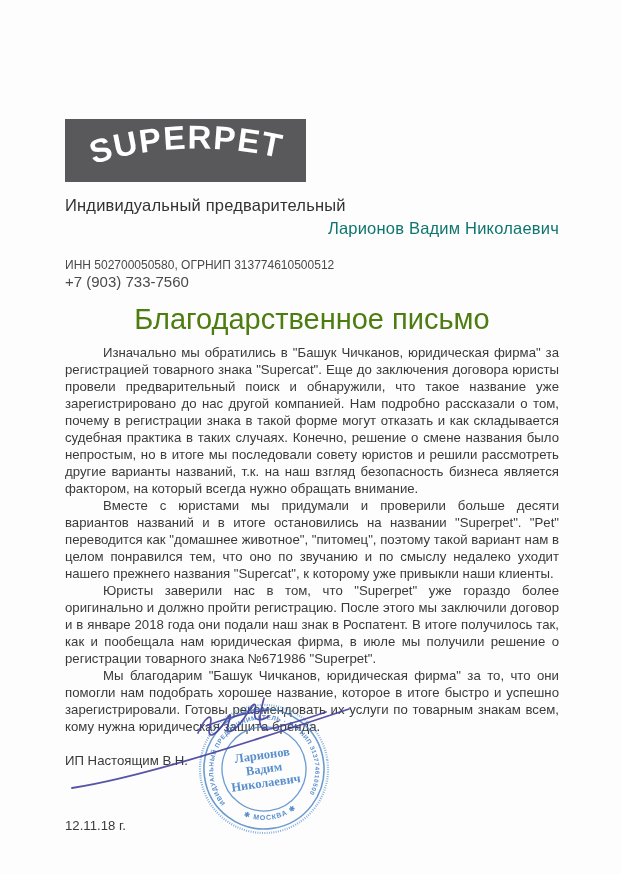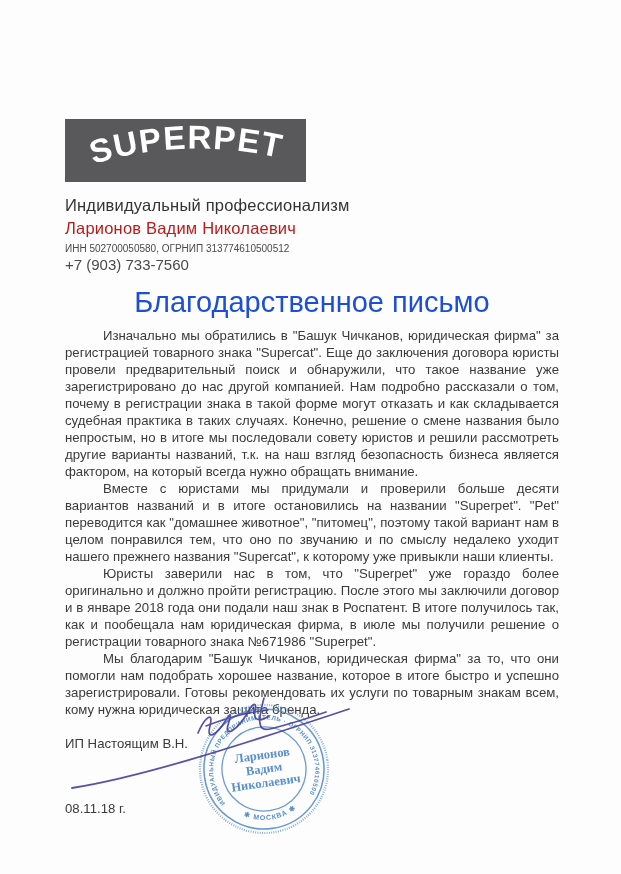--- a/index.html
+++ b/index.html
@@ -10,24 +10,24 @@
     height: 874px;
     margin: 0 auto;
     background: #fdfdfd;
     overflow: hidden;
     font-family: "Liberation Sans", sans-serif;
     color: #3a3a3a;
   }
   .content { margin: 0 62px 0 65px; }
   .logo-svg { display: block; margin-top: 119px; }
   .hdr-line1 { margin-top: 13px; font-size: 16.5px; line-height: 21px; color: #333; letter-spacing: .2px; }
-  .hdr-line2 { margin-top: 2px; font-size: 16.5px; line-height: 21px; color: #b91c1c; letter-spacing: .2px; }
-  .hdr-req   { margin-top: 3px; font-size: 10px; line-height: 13px; color: #4a4a4a; }
+  .hdr-line2 { margin-top: 2px; font-size: 16.5px; line-height: 21px; color: #0f766e; letter-spacing: .2px; text-align: right; }
+  .hdr-req   { margin-top: 20px; font-size: 12px; line-height: 13px; color: #4a4a4a; }
   .hdr-phone { margin-top: 3px; font-size: 15px; line-height: 13px; color: #4a4a4a; }
-  .doc-title { margin-top: 15px; font-size: 29px; line-height: 33px; text-align: center; color: #1d4ed8; }
+  .doc-title { margin-top: 15px; font-size: 29px; line-height: 33px; text-align: center; color: #4d7c0f; }
   .body-text { margin-top: 8px; }
   .body-text p {
     font-size: 13.2px;
     line-height: 17px;
     text-align: justify;
     text-indent: 38px;
     color: #3a3a3a;
   }
   .sig-name { margin-top: 18px; font-size: 13.2px; color: #3a3a3a; }
   .sig-date { margin-top: 50px; font-size: 13.2px; color: #3a3a3a; }
@@ -54,36 +54,36 @@
   <div class="content">
 
     <svg class="logo-svg" width="241" height="63" viewBox="0 0 241 63">
       <rect x="0" y="0" width="241" height="63" fill="#59595b"></rect>
       <path id="logoArc" d="M 16 49 Q 120 14 228 42" fill="none"></path>
       <text font-family="Liberation Sans, sans-serif" font-weight="bold" font-size="33" fill="#ffffff" letter-spacing="1.5" text-anchor="middle">
         <textPath href="#logoArc" startOffset="50%">SUPERPET</textPath>
       </text>
     </svg>
 
-    <div class="hdr-line1">Индивидуальный профессионализм</div>
+    <div class="hdr-line1">Индивидуальный предварительный</div>
     <div class="hdr-line2">Ларионов Вадим Николаевич</div>
     <div class="hdr-req">ИНН 502700050580, ОГРНИП 313774610500512</div>
     <div class="hdr-phone">+7 (903) 733-7560</div>
 
     <div class="doc-title">Благодарственное письмо</div>
 
     <div class="body-text">
       <p>Изначально мы обратились в "Башук Чичканов, юридическая фирма" за регистрацией товарного знака "Supercat". Еще до заключения договора юристы провели предварительный поиск и обнаружили, что такое название уже зарегистрировано до нас другой компанией. Нам подробно рассказали о том, почему в регистрации знака в такой форме могут отказать и как складывается судебная практика в таких случаях. Конечно, решение о смене названия было непростым, но в итоге мы последовали совету юристов и решили рассмотреть другие варианты названий, т.к. на наш взгляд безопасность бизнеса является фактором, на который всегда нужно обращать внимание.</p>
       <p>Вместе с юристами мы придумали и проверили больше десяти вариантов названий и в итоге остановились на названии "Superpet". "Pet" переводится как "домашнее животное", "питомец", поэтому такой вариант нам в целом понравился тем, что оно по звучанию и по смыслу недалеко уходит нашего прежнего названия "Supercat", к которому уже привыкли наши клиенты.</p>
       <p>Юристы заверили нас в том, что "Superpet" уже гораздо более оригинально и должно пройти регистрацию. После этого мы заключили договор и в январе 2018 года они подали наш знак в Роспатент. В итоге получилось так, как и пообещала нам юридическая фирма, в июле мы получили решение о регистрации товарного знака №671986 "Superpet".</p>
       <p>Мы благодарим "Башук Чичканов, юридическая фирма" за то, что они помогли нам подобрать хорошее название, которое в итоге быстро и успешно зарегистрировали. Готовы рекомендовать их услуги по товарным знакам всем, кому нужна юридическая защита бренда.</p>
     </div>
 
     <div class="sig-name">ИП Настоящим В.Н.</div>
-    <div class="sig-date">08.11.18 г.</div>
+    <div class="sig-date">12.11.18 г.</div>
   </div>
 
   <svg class="stamp-svg" width="132" height="132" viewBox="0 0 132 132">
     <g stroke="#4c86c7" fill="none">
       <circle cx="66" cy="66" r="64" stroke-width="2.2" stroke-dasharray="0.9,1.4" opacity="0.75"></circle>
       <circle cx="66" cy="66" r="60" stroke-width="1.6" opacity="0.9"></circle>
       <circle cx="66" cy="66" r="42" stroke-width="1.3" opacity="0.9"></circle>
     </g>
     <path id="stampTopArc" d="M 23.5 95.5 A 51 51 0 1 1 108.5 95.5" fill="none"></path>
     <path id="stampBottomArc" d="M 21.8 91.5 A 51 51 0 0 0 110.2 91.5" fill="none"></path>

